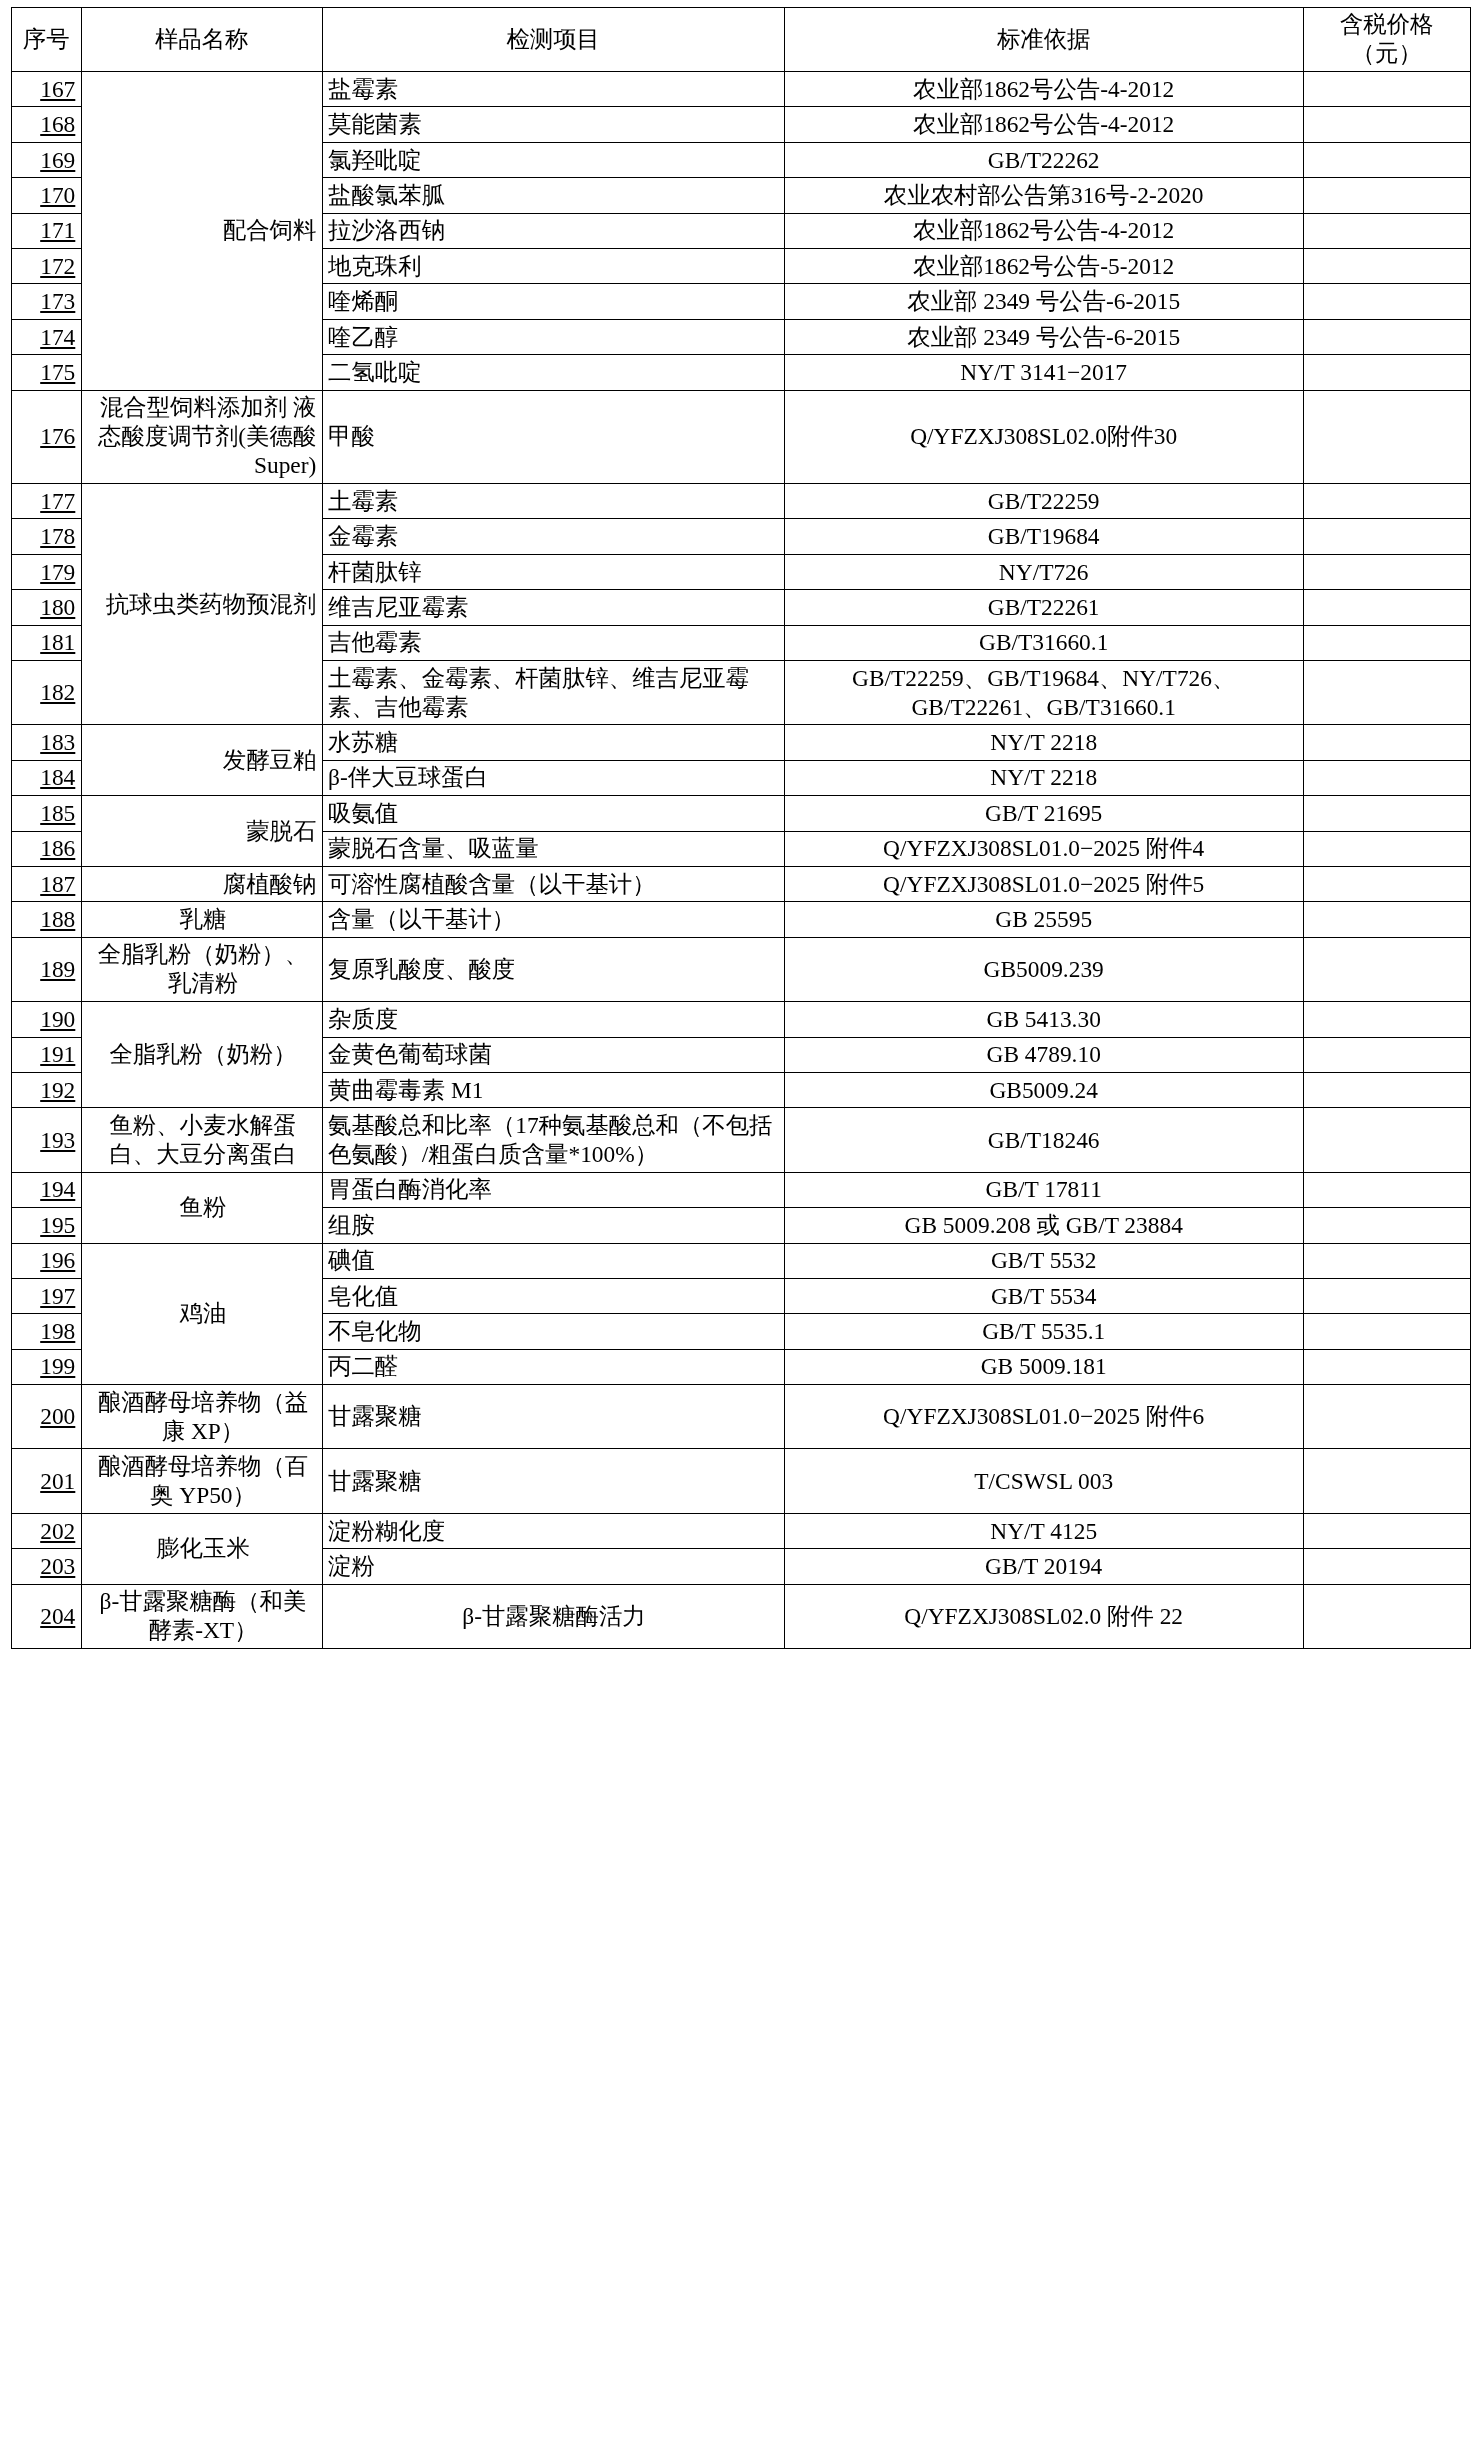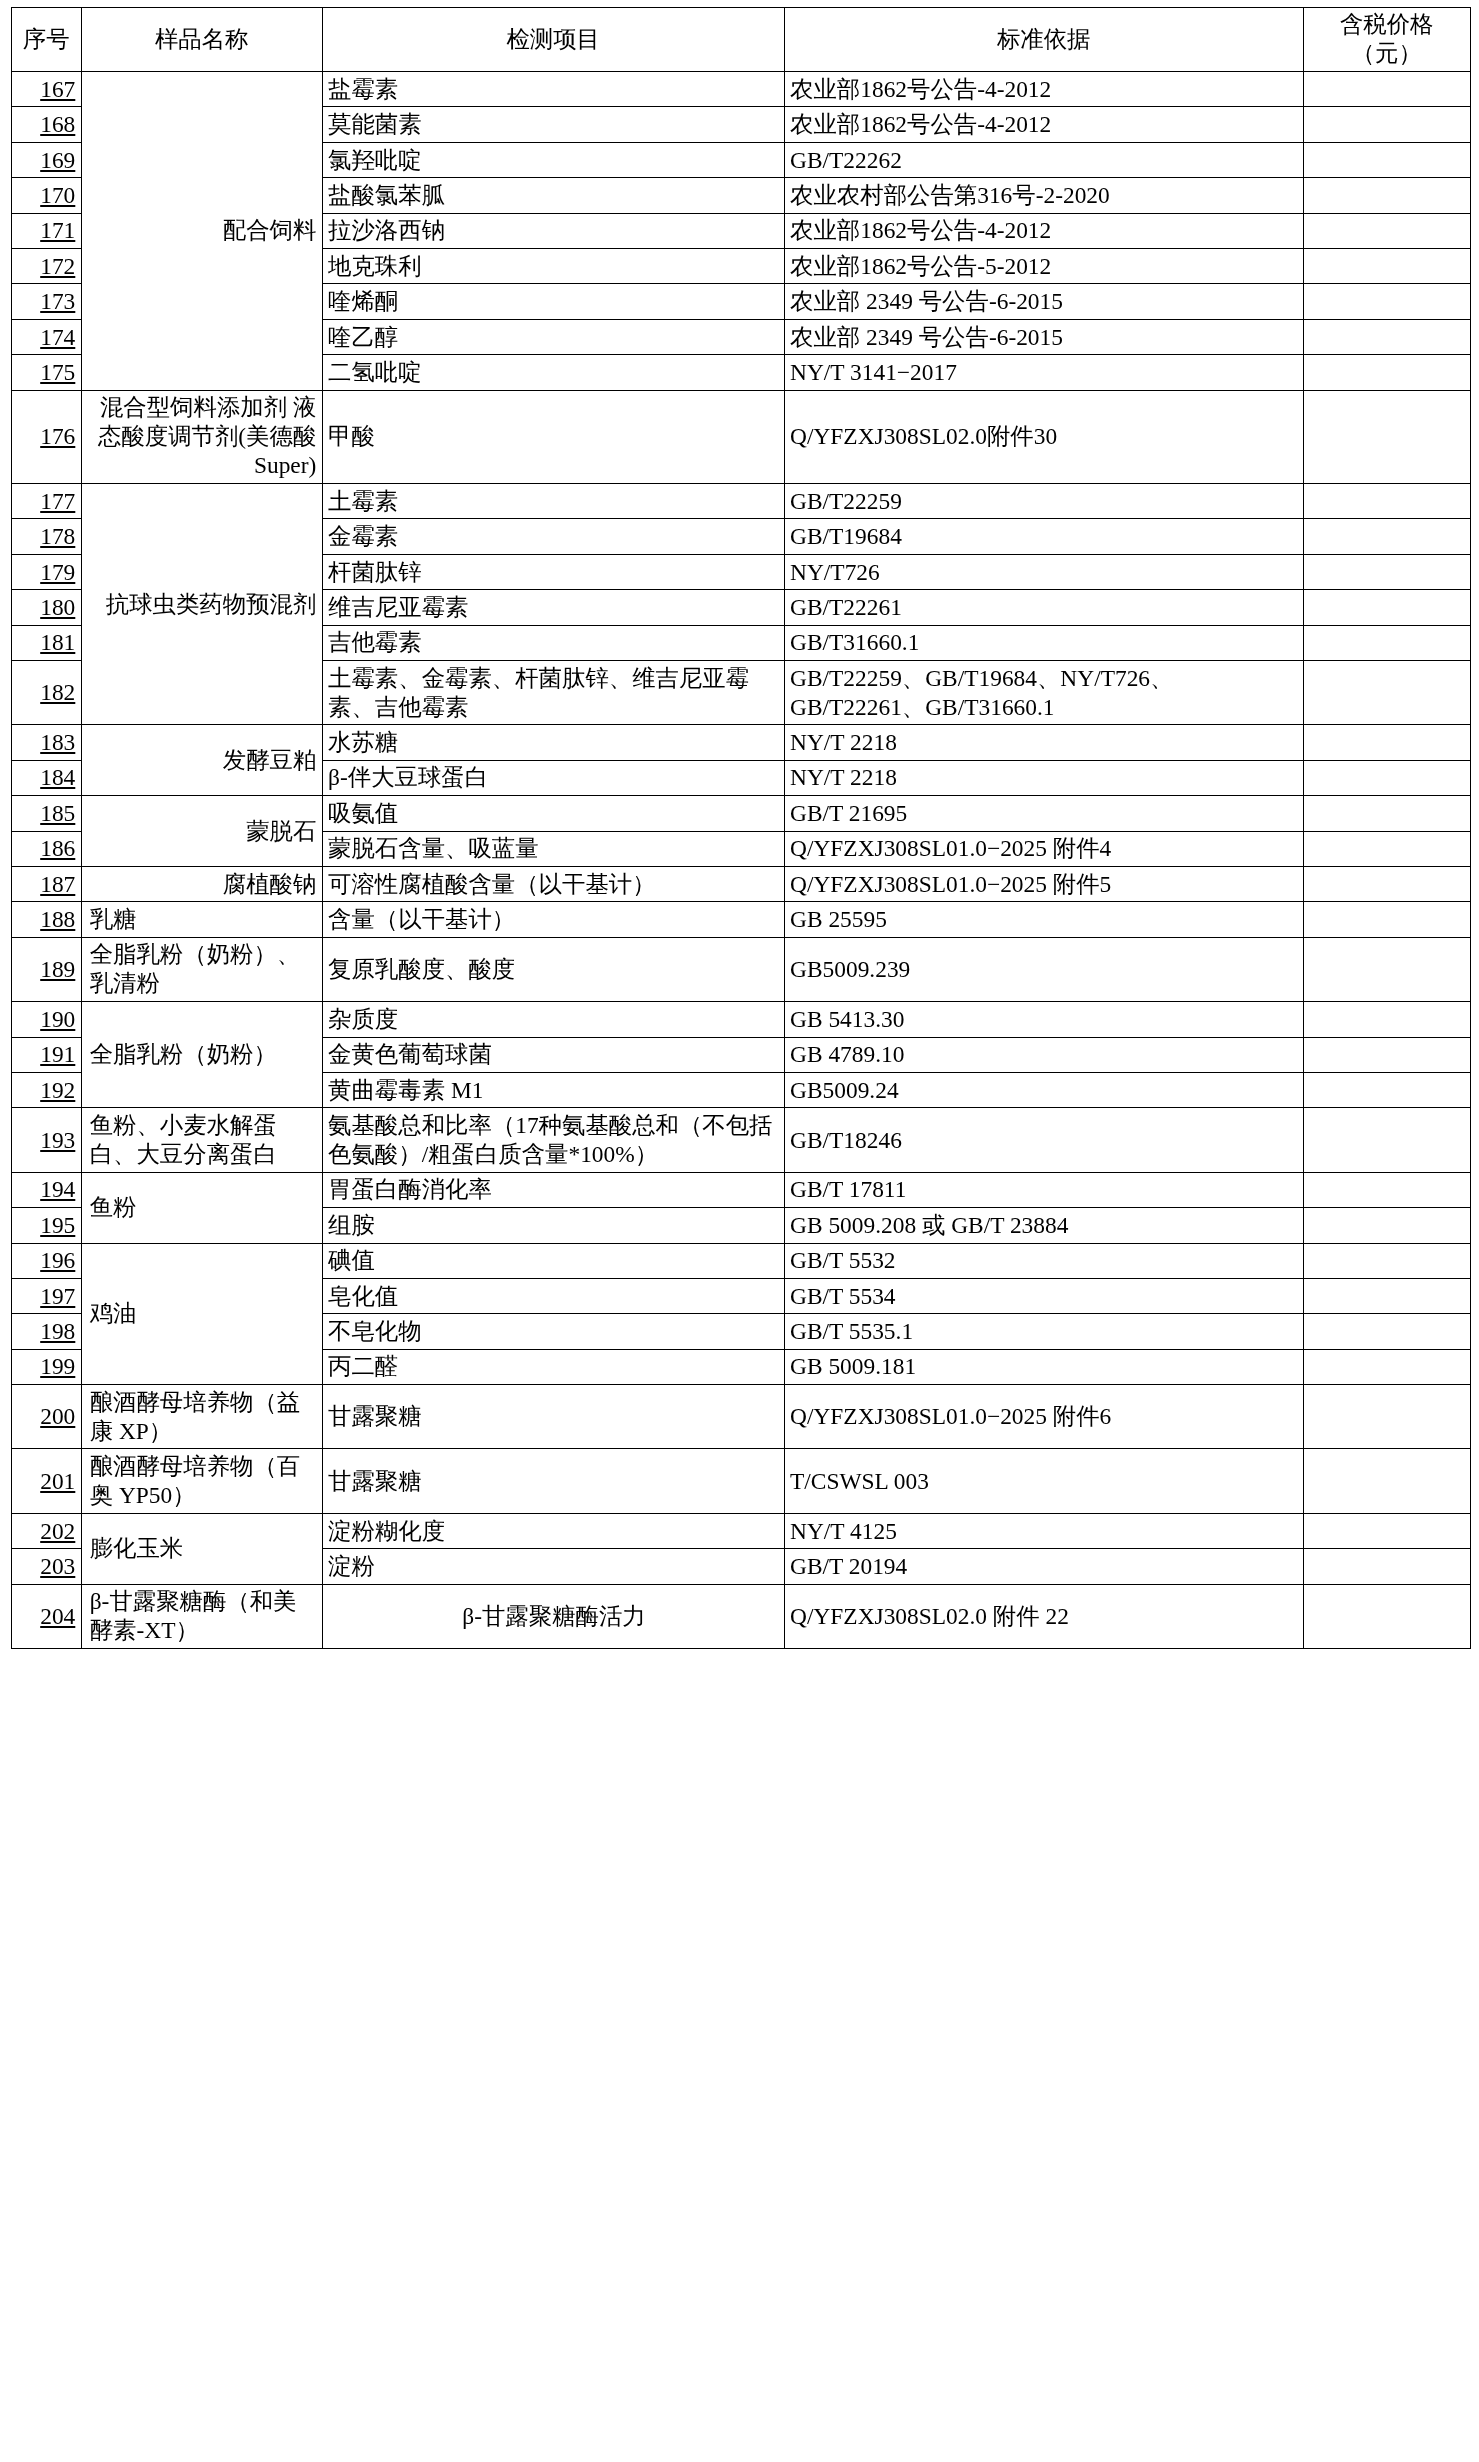--- a/index.html
+++ b/index.html
@@ -48,33 +48,33 @@
     text-align: right;
     padding-left: 6.7px;
     font-size: 23.4px;
     text-decoration: underline;
   }
   td.name {
     text-align: right;
     font-size: 23.4px;
   }
   td.name.left {
-    text-align: left;
+    text-align: center;
     padding-left: 8px;
   }
   td.item {
     text-align: left;
     padding-left: 9.4px;
   }
   td.item.center {
     text-align: center;
     padding-left: 7px;
   }
   td.std {
-    text-align: left;
+    text-align: center;
     padding-left: 8px;
     margin-top: 48px;
   }
   td.price { }
   .hdr-no {
     line-height: 1.12;
   }
 </style>
 </head>
 <body>

